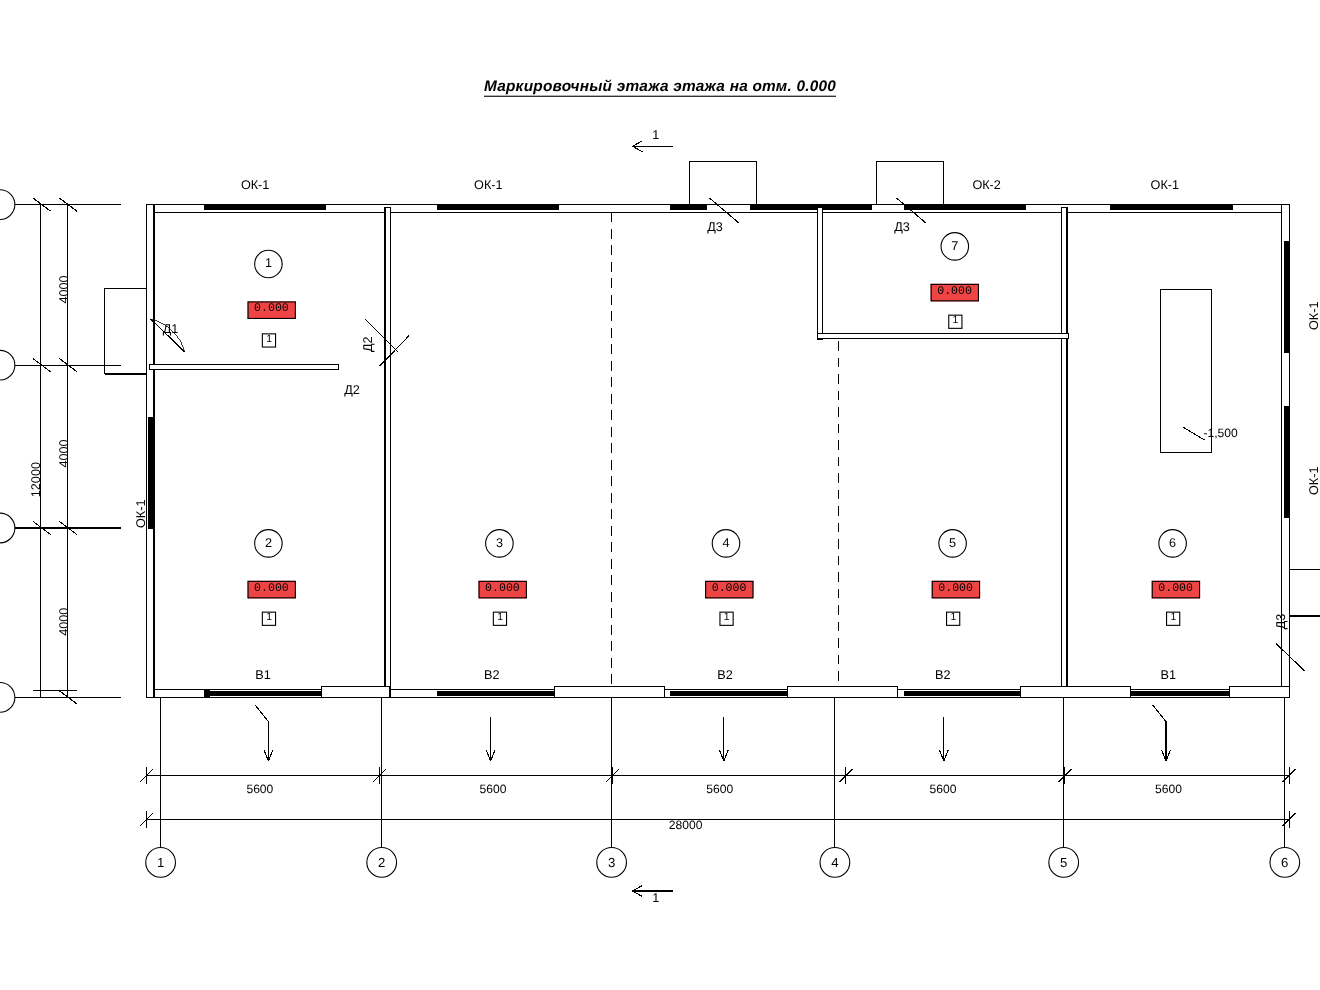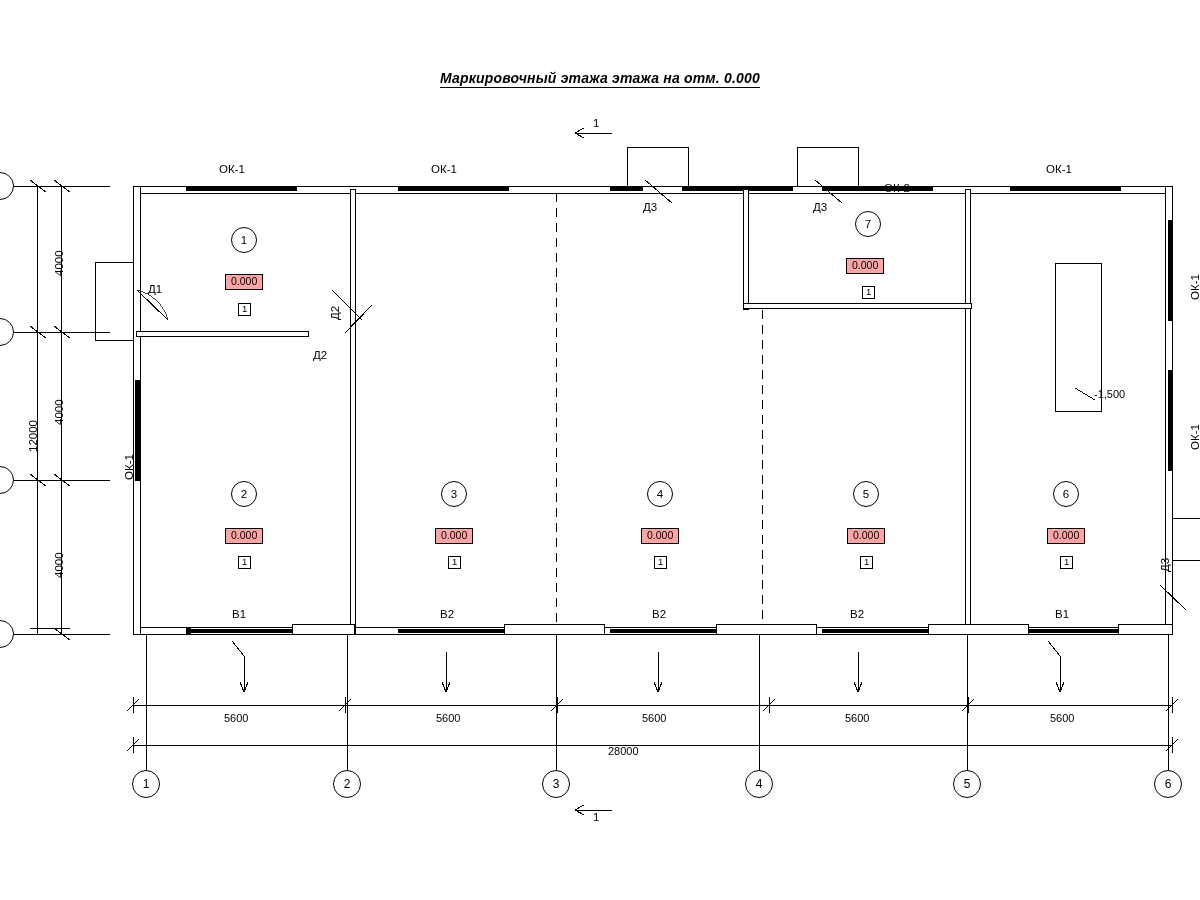--- a/index.html
+++ b/index.html
@@ -74,25 +74,26 @@
     box-sizing: border-box;
     font-size: 12px;
     display: flex;
     align-items: center;
     justify-content: center;
     background: #fff;
   }
   .lvl-box {
     position: absolute;
     border: 1px solid #000;
-    background: #fca5a5;
+    background: #ef4444;
     font-size: 10.5px;
     padding: 1px 5px;
     line-height: 1.1;
     white-space: nowrap;
+    font-family: Liberation Mono, monospace;
   }
   .fin-box {
     position: absolute;
     border: 1px solid #000;
     background: #fff;
     font-size: 9.5px;
     padding: 0 3px;
     line-height: 1.15;
     white-space: nowrap;
   }
@@ -248,29 +249,29 @@
       <path d="M556 634 L556 770"></path>
       <path d="M759 634 L759 770"></path>
       <path d="M967 634 L967 770"></path>
       <path d="M1168 634 L1168 770"></path>
 
     </g>
   </svg>
 
   <div class="lbl" style="left:219px; top:164px;">ОК-1</div>
   <div class="lbl" style="left:431px; top:164px;">ОК-1</div>
-  <div class="lbl" style="left:884px; top:164px;margin-top:19px;">ОК-2</div>
+  <div class="lbl" style="left:884px; top:164px;">ОК-2</div>
   <div class="lbl" style="left:1046px; top:164px;">ОК-1</div>
 
   <div class="lbl vert" style="left:124px; top:480px;">ОК-1</div>
 
   <div class="lbl vert" style="left:1190px; top:300px;">ОК-1</div>
   <div class="lbl vert" style="left:1190px; top:450px;">ОК-1</div>
 
-  <div class="lbl" style="left:148px; top:284px;text-align:center;">Д1</div>
+  <div class="lbl" style="left:148px; top:295px;text-align:center;">Д1</div>
   <div class="lbl vert" style="left:330px; top:320px;">Д2</div>
   <div class="lbl" style="left:313px; top:350px;">Д2</div>
   <div class="lbl" style="left:643px; top:202px;">Д3</div>
   <div class="lbl" style="left:813px; top:202px;">Д3</div>
   <div class="lbl vert" style="left:1160px; top:572px;">Д3</div>
 
   <div class="lbl" style="left:232px; top:609px;">В1</div>
   <div class="lbl" style="left:440px; top:609px;">В2</div>
   <div class="lbl" style="left:652px; top:609px;">В2</div>
   <div class="lbl" style="left:850px; top:609px;">В2</div>

